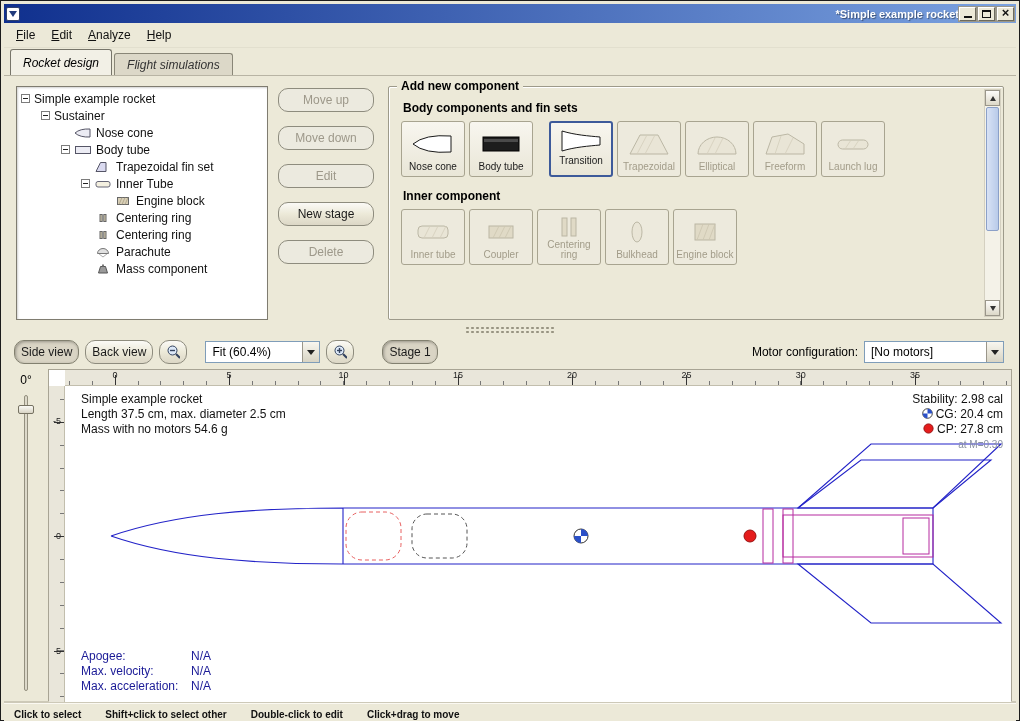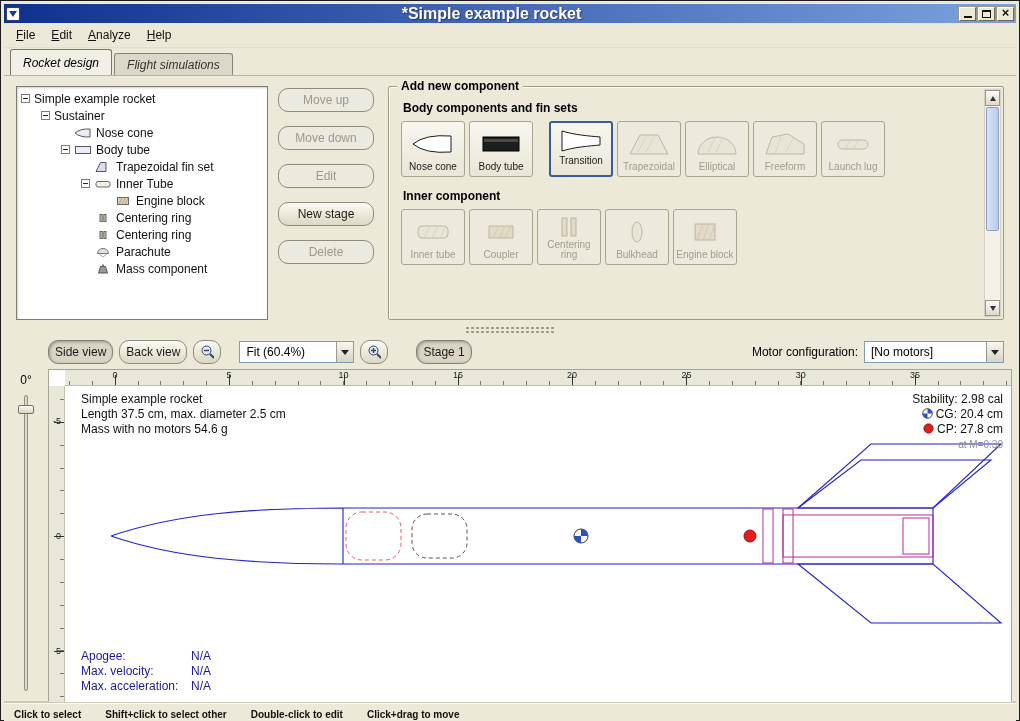--- a/index.html
+++ b/index.html
@@ -3,21 +3,21 @@
 <meta charset="utf-8">
 <style>
   html,body{margin:0;padding:0;background:#9a9a9a;font-family:"Liberation Sans",sans-serif;}
   *{box-sizing:border-box;}
   .window{width:1020px;height:721px;border:1px solid #1c1c1c;background:var(--window-bg);padding:3px;display:flex;flex-direction:column;}
 
   
   .titlebar{height:19px;background:linear-gradient(90deg,var(--titlebar-left),var(--titlebar-right));display:flex;align-items:center;padding:0 2px;flex:0 0 auto;}
   .win-icon{width:14px;height:14px;background:#fff;border:1px solid #30406c;border-radius:2px;margin-right:4px;display:flex;align-items:center;justify-content:center;}
   .win-icon i{display:block;width:0;height:0;border-left:4px solid transparent;border-right:4px solid transparent;border-top:6px solid #203a7c;}
-  .title{flex:1;text-align:center;color:#fff;font-size:16px;font-weight:bold;line-height:18px;text-shadow:1px 1px 1px rgba(0,0,0,.45);}
+  .title{flex:1;text-align:right;color:#fff;font-size:11px;font-weight:bold;line-height:18px;text-shadow:1px 1px 1px rgba(0,0,0,.45);}
   .winbtns{display:flex;gap:2px;}
   .wb{width:17px;height:14px;background:#ece9d8;border:1px solid #fff;border-right-color:#6c6a5e;border-bottom-color:#6c6a5e;box-shadow:0 0 0 1px #9a978a;display:flex;align-items:center;justify-content:center;font-size:10px;color:#111;}
   .wb .min{width:8px;height:2px;background:#111;margin-top:7px;}
   .wb .max{width:9px;height:8px;border:1px solid #111;border-top-width:2px;}
   .wb .cls::before{content:'\00d7';font-size:13px;font-weight:bold;line-height:10px;}
 
   
   .menubar{height:25px;display:flex;align-items:center;padding-left:4px;flex:0 0 auto;border-bottom:1px solid #e2dfce;}
   .menu-item{display:inline-block;font-size:12px;padding:4px 8px;color:#111;}
   .menu-item::first-letter{text-decoration:underline;}
@@ -67,21 +67,21 @@
   .tri-down{width:0;height:0;border-left:3px solid transparent;border-right:3px solid transparent;border-top:5px solid #333;}
   .vs-thumb{position:absolute;top:17px;left:1px;right:1px;height:55%;background:linear-gradient(90deg,#d8e2f5,#b9cbe9);border:1px solid #8ba0c8;border-radius:2px;}
 
   
   .splitter{height:11px;display:flex;align-items:center;justify-content:center;flex:0 0 auto;}
   .dots{width:90px;height:7px;background-image:radial-gradient(circle,#989482 1.1px,transparent 1.2px);background-size:5px 4px;}
 
   
   .toolbar{height:34px;display:flex;align-items:center;padding:0 10px;gap:6px;flex:0 0 auto;}
   .toolbar .btn{height:24px;display:flex;align-items:center;justify-content:center;}
-  .pressed{background:#d9d4c4;box-shadow:inset 1px 1px 3px rgba(0,0,0,.3);border:1px solid #82806f;margin-left:34px;}
+  .pressed{background:#d9d4c4;box-shadow:inset 1px 1px 3px rgba(0,0,0,.3);border:1px solid #82806f;}
   .icbtn{width:28px;}
   .combo{height:22px;display:flex;background:#fff;border:1px solid #7f9db9;align-items:stretch;}
   .combo-text{font-size:12px;padding:3px 6px 0 6px;white-space:nowrap;}
   .combo-btn{width:17px;background:linear-gradient(#f8f6ef,#d8d4c4);border-left:1px solid #9a968a;display:flex;align-items:center;justify-content:center;}
   .zoom-combo{width:115px;margin-left:12px;}
   .motor-combo{width:140px;margin-right:2px;}
   .combo .combo-text{flex:1;}
   .stage-btn{margin-left:22px;}
   .mc-label{margin-left:auto;font-size:12px;}
 

